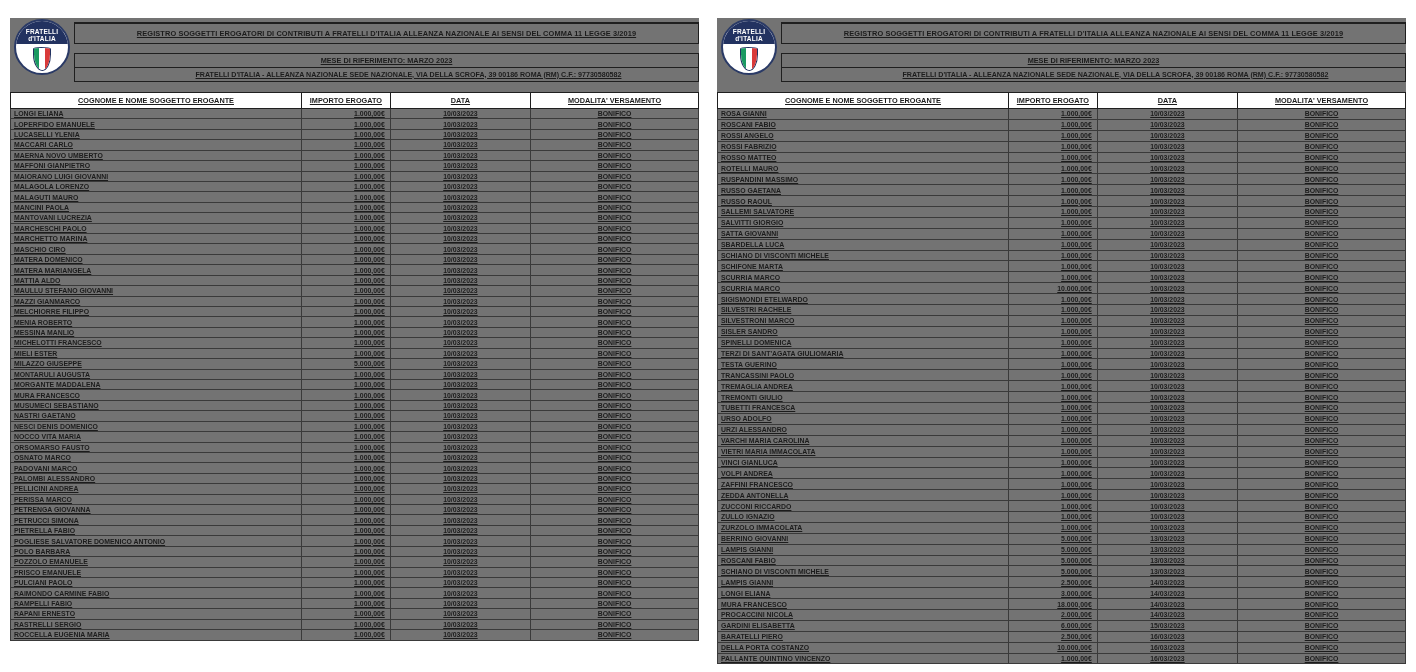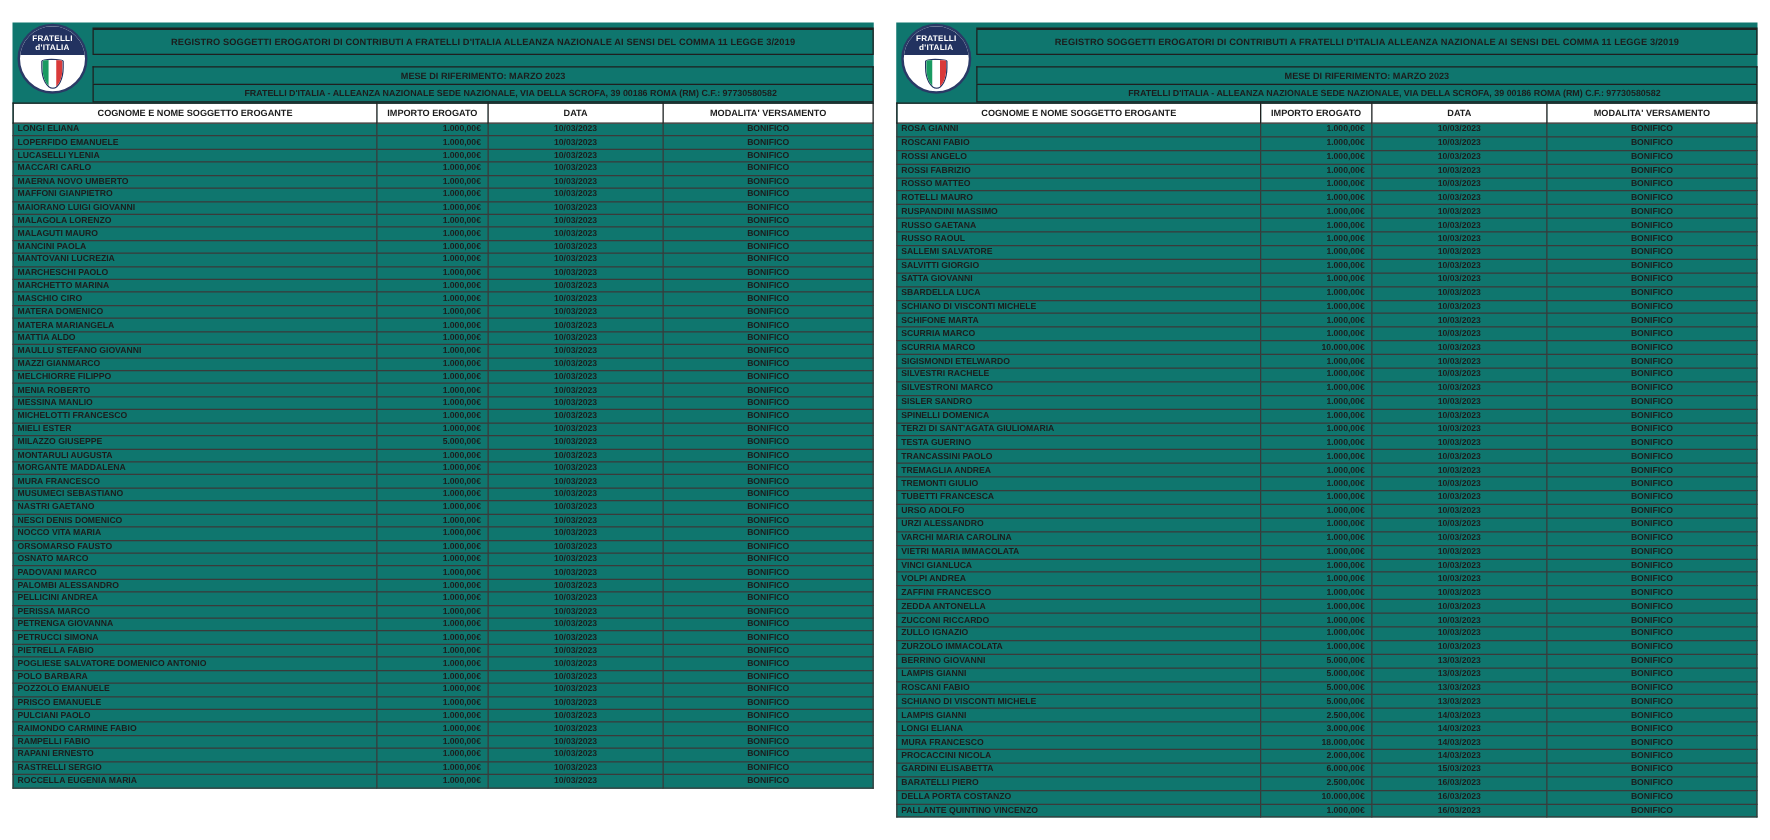--- a/index.html
+++ b/index.html
@@ -1,19 +1,19 @@
 <!DOCTYPE html>
 <html><head>
 <meta charset="utf-8">
 <style>
   html,body{margin:0;padding:0;background:#ffffff;}
   body{width:1416px;height:672px;position:relative;overflow:hidden;
        font-family:"Liberation Sans",sans-serif;color:#1c1c1c;}
 
-  .page{position:absolute;top:18px;width:689px;background:#0f766e;}
+  .page{position:absolute;top:18px;width:689px;background:#737373;text-decoration:underline;}
   #page-left{left:10px;--rh:10.43px;}
   #page-right{left:717px;--rh:10.9px;}
 
   
   .page-header{position:relative;padding-top:4px;}
   .logo{position:absolute;left:4px;top:1px;width:56px;height:56px;border-radius:50%;
         border:2px solid #2a3a66;background:#fff;overflow:hidden;box-sizing:border-box;z-index:2;}
   .logo-band{background:#223260;color:#fff;font-weight:bold;text-align:center;
              font-size:6.5px;line-height:7px;padding:7px 0 2px 0;letter-spacing:.2px;}
   .flame{position:relative;width:16px;height:22px;margin:3px auto 0 auto;display:flex;
@@ -27,21 +27,21 @@
   .title-row{border:1px solid #1f1f1f;border-top:2px solid #1f1f1f;height:19px;
              display:flex;align-items:center;justify-content:center;
              font-size:7.4px;font-weight:bold;letter-spacing:.1px;text-align:center;}
   .hdr-gap{height:9px;}
   .mese-row{border:1px solid #1f1f1f;border-bottom:none;height:13px;display:flex;
             align-items:center;justify-content:center;font-size:7.3px;font-weight:bold;}
   .addr-row{border:1px solid #1f1f1f;height:13px;display:flex;align-items:center;
             justify-content:center;font-size:7.1px;font-weight:bold;padding-left:44px;}
 
   
-  table{border-collapse:collapse;table-layout:fixed;width:100%;margin-top:0;}
+  table{border-collapse:collapse;table-layout:fixed;width:100%;margin-top:10px;}
   col.c-name{width:42.3%;} col.c-amt{width:12.9%;} col.c-date{width:20.4%;} col.c-mode{width:24.4%;}
   th{border:1px solid #1f1f1f;font-size:7.3px;font-weight:bold;height:15px;
      padding:0;text-align:center;background:#fff;}
   td{border:1px solid #3a3a3a;font-size:6.9px;font-weight:bold;height:var(--rh);
      padding:0 3px;white-space:nowrap;overflow:hidden;box-sizing:border-box;}
   td.name{text-align:left;}
   td.amt{text-align:right;padding-right:5px;}
   td.date,td.mode{text-align:center;}
 </style>
 </head>

